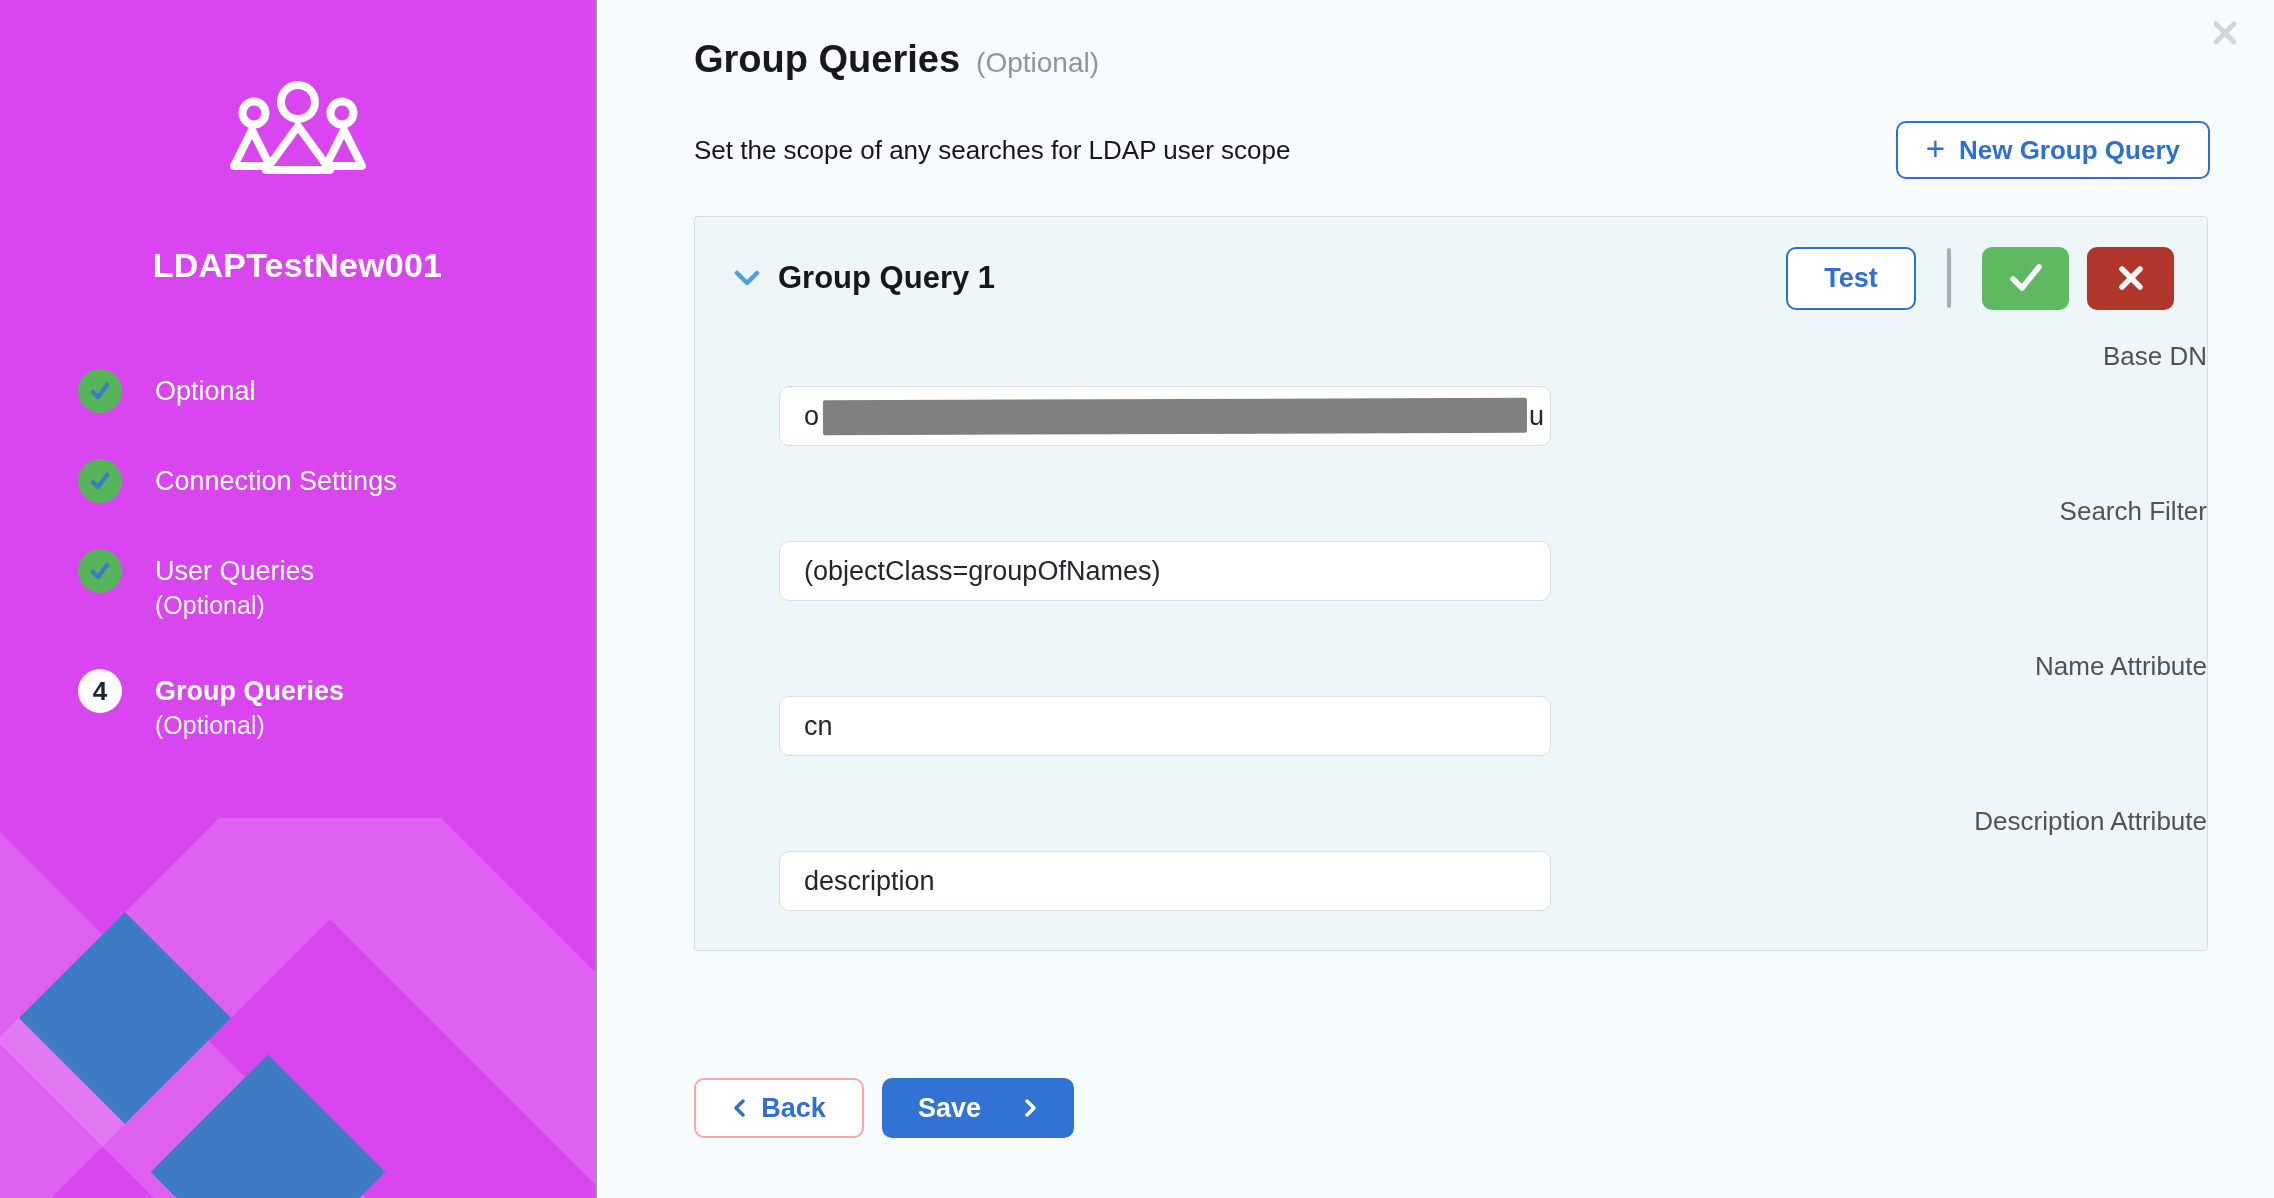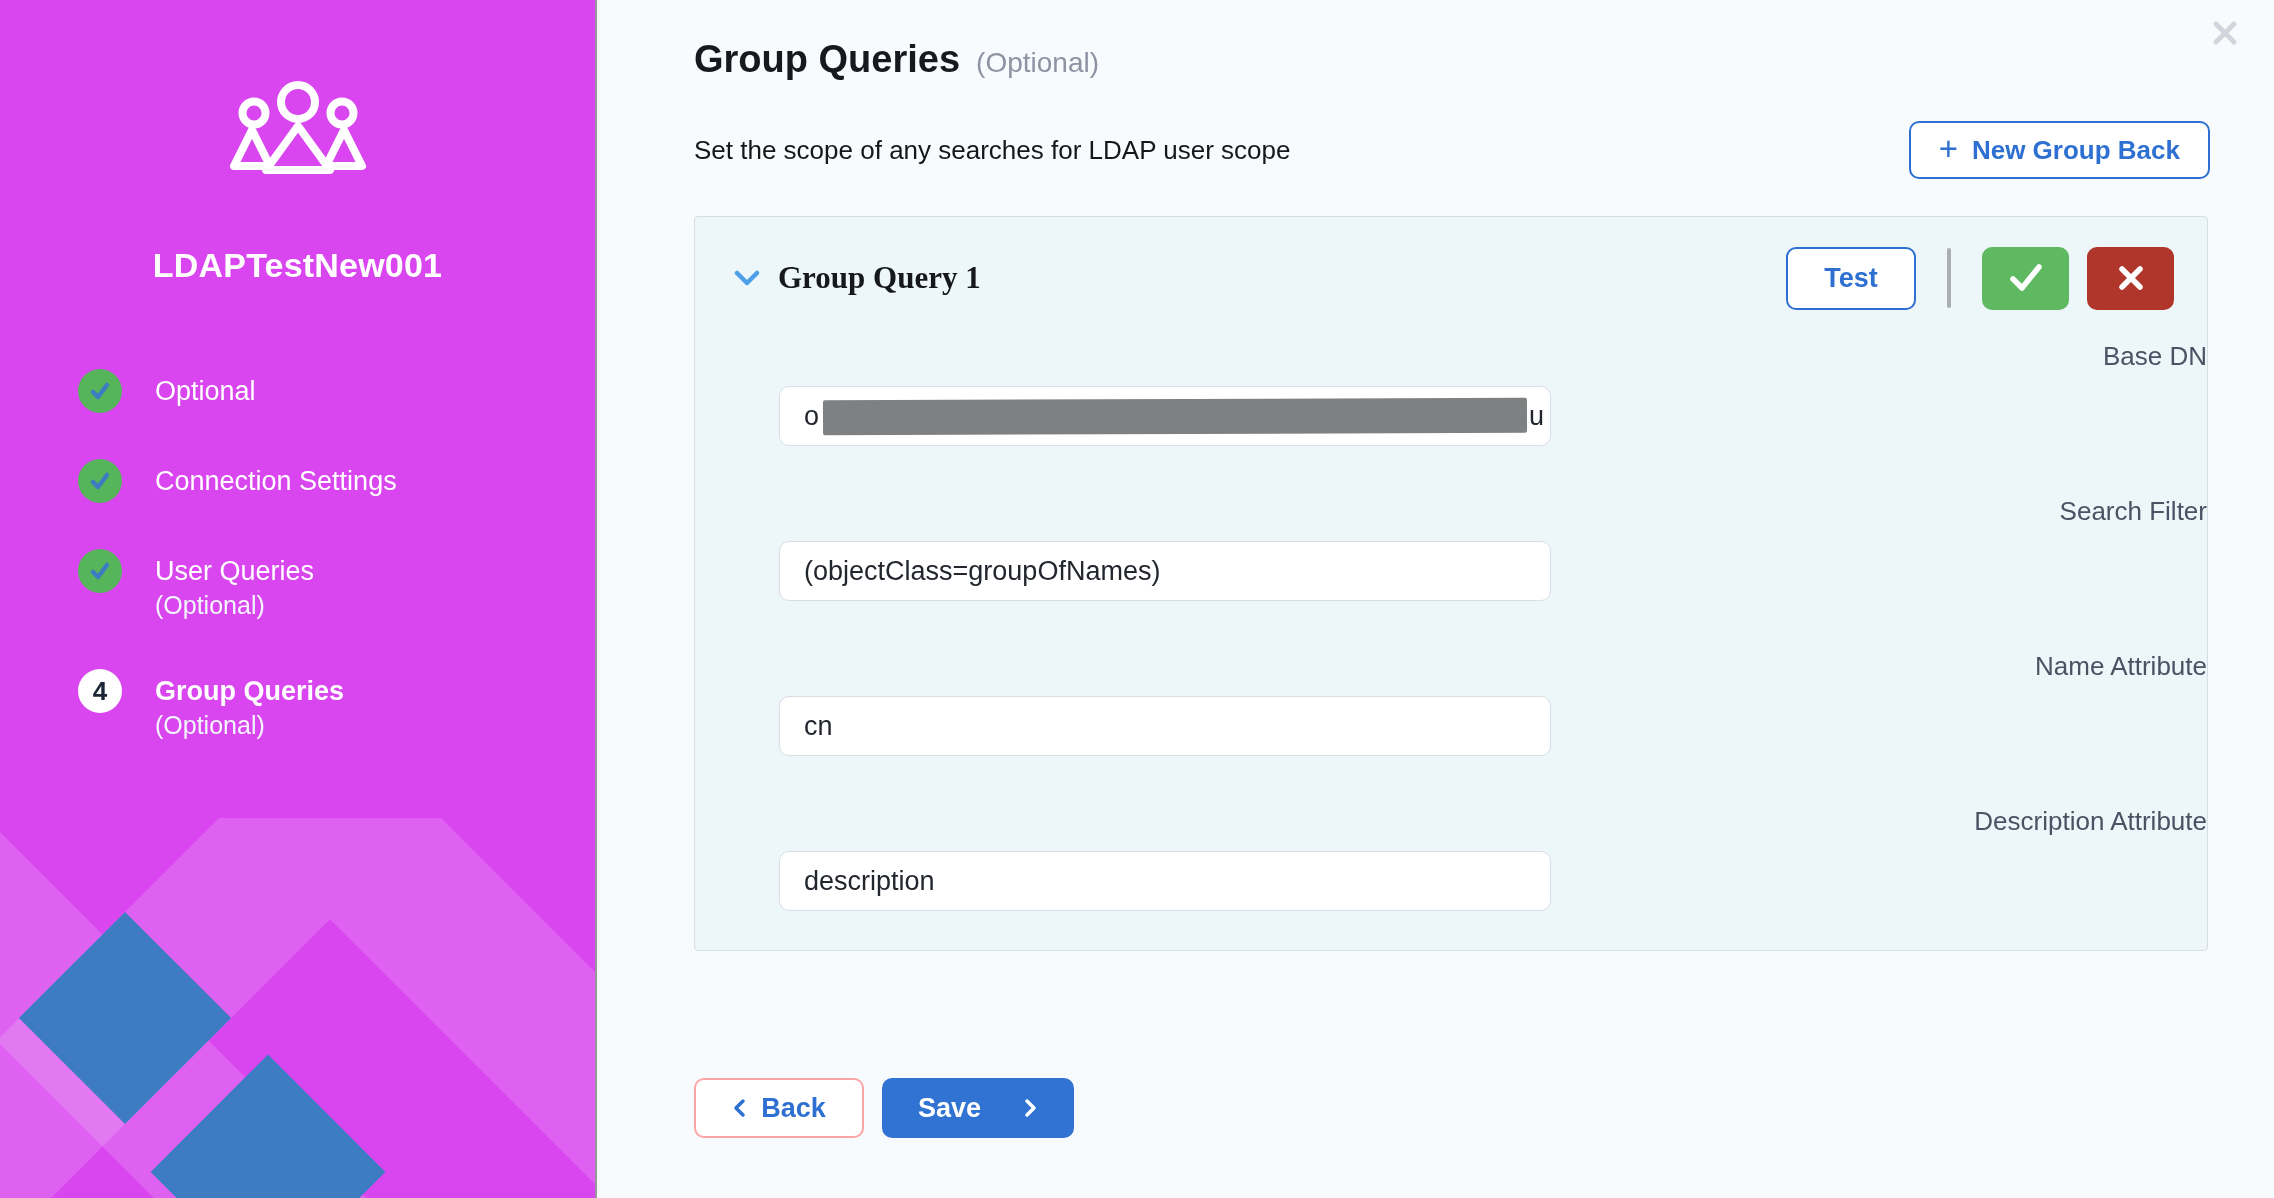--- a/index.html
+++ b/index.html
@@ -33,21 +33,21 @@
   .sub-row { margin-top:40px; display:flex; align-items:center; justify-content:space-between; }
   .page-subtitle { font-size:26px; color:#15171c; }
   .btn { font-family:inherit; cursor:pointer; }
   .new-query-btn { height:58px; padding:0 28px; background:#ffffff; border:2px solid #2e70d1; border-radius:10px;
                    color:#2e70d1; font-size:26px; font-weight:700; display:flex; align-items:center; }
   .plus-glyph { font-size:33px; font-weight:400; margin-right:14px; line-height:1; position:relative; top:-2px; }
 
   
   .card { margin-top:37px; width:1514px; height:735px; background:#edf6f9; border:1.5px solid #d8dde3; border-radius:4px; }
   .card-head { margin-top:29px; padding:0 33px 0 39px; height:64px; display:flex; align-items:center; justify-content:space-between; }
-  .card-head-left { display:flex; align-items:center;font-family:Liberation Serif, serif; }
+  .card-head-left { display:flex; align-items:center; }
   .chev-down { width:26px; height:16px; cursor:pointer; }
   .card-title { font-size:31px; font-weight:700; color:#15181d; margin-left:18px; }
   .card-head-right { display:flex; align-items:center; }
   .test-btn { width:130px; height:63px; background:#fff; border:2px solid #2e70d1; border-radius:10px;
               color:#2e70d1; font-size:27px; font-weight:700; }
   .head-divider { width:4px; height:60px; background:#a9adb5; border-radius:2px; margin:0 31px; }
   .icon-btn { width:87px; height:63px; border:none; border-radius:10px; display:flex; align-items:center; justify-content:center; }
   .icon-btn.confirm { background:#5eb960; margin-right:18px; }
   .icon-btn.delete { background:#b0362c; }
 
@@ -159,21 +159,21 @@
 
     <div class="head-row">
       <span class="page-title">Group Queries</span>
       <span class="page-title-optional">(Optional)</span>
     </div>
 
     <div class="sub-row">
       <p class="page-subtitle">Set the scope of any searches for LDAP user scope</p>
       <button class="new-query-btn btn">
         <span class="plus-glyph">+</span>
-        <span>New Group Back</span>
+        <span>New Group Query</span>
       </button>
     </div>
 
     <section class="card">
 
       <div class="card-head">
         <div class="card-head-left">
           <svg class="chev-down" viewBox="0 0 26 16" fill="none">
             <polyline points="3 3 13 13 23 3" stroke="#4da0e8" stroke-width="4.5" stroke-linecap="round" stroke-linejoin="round"></polyline>
           </svg>

